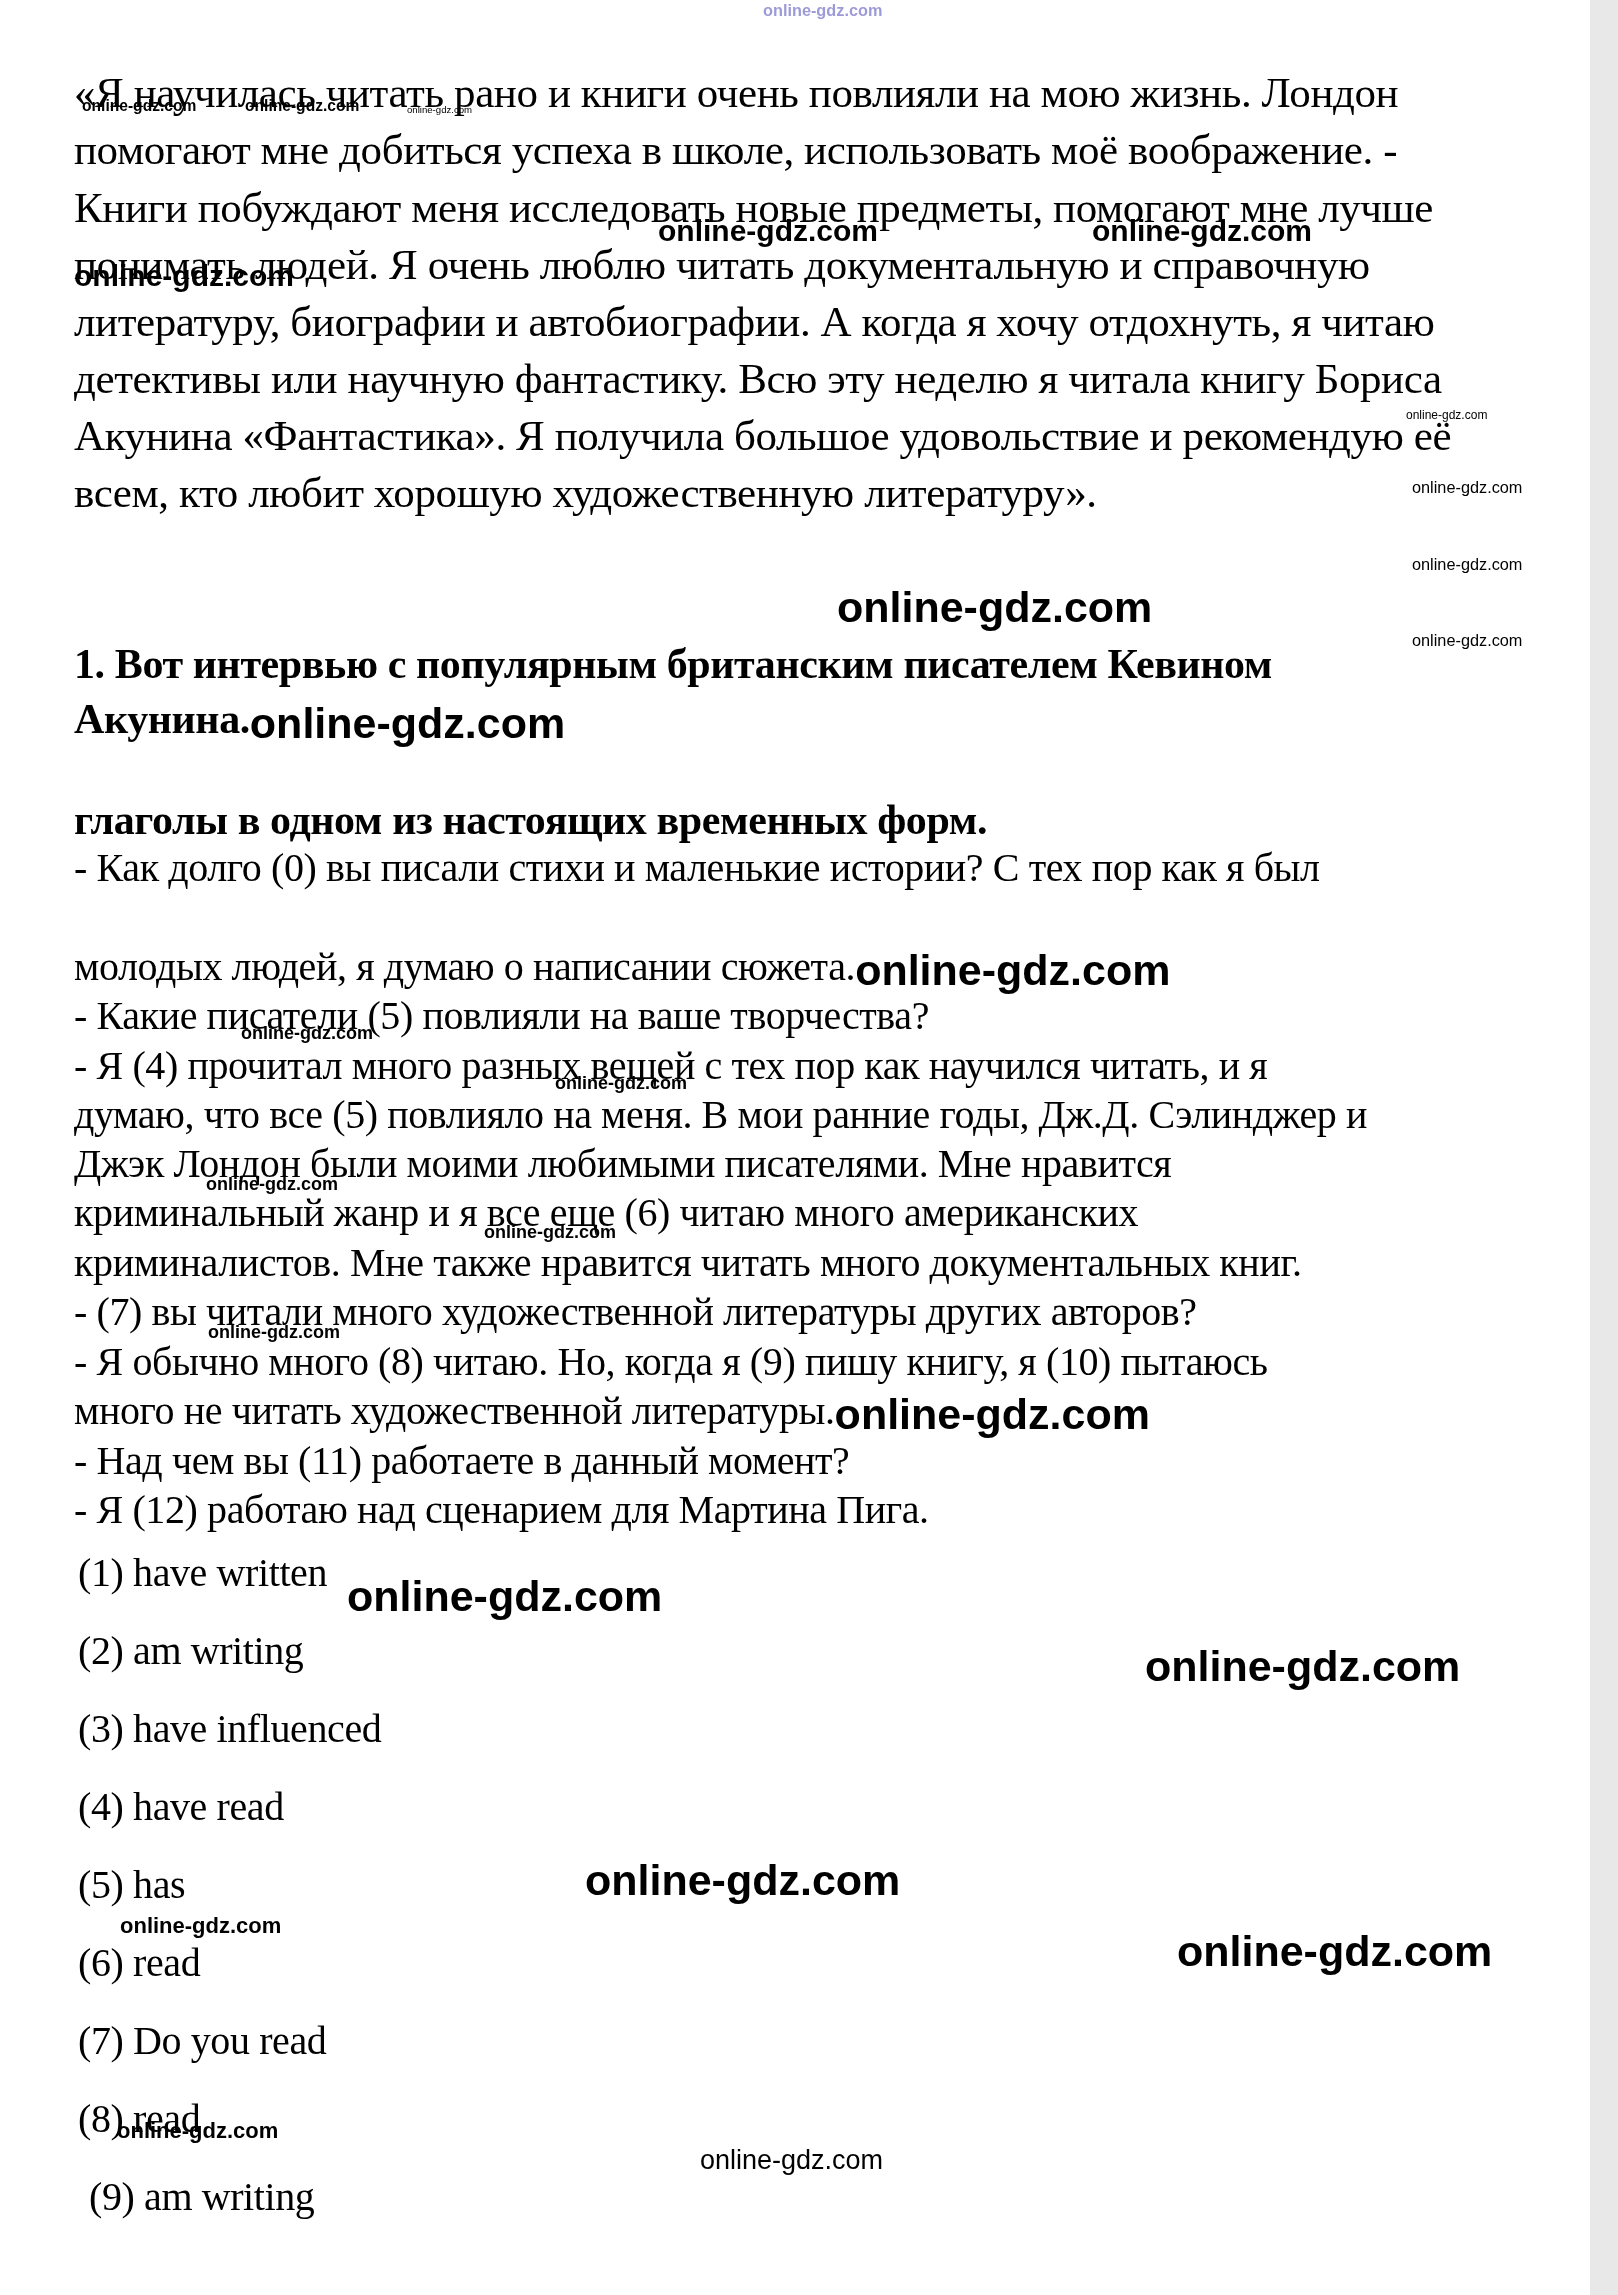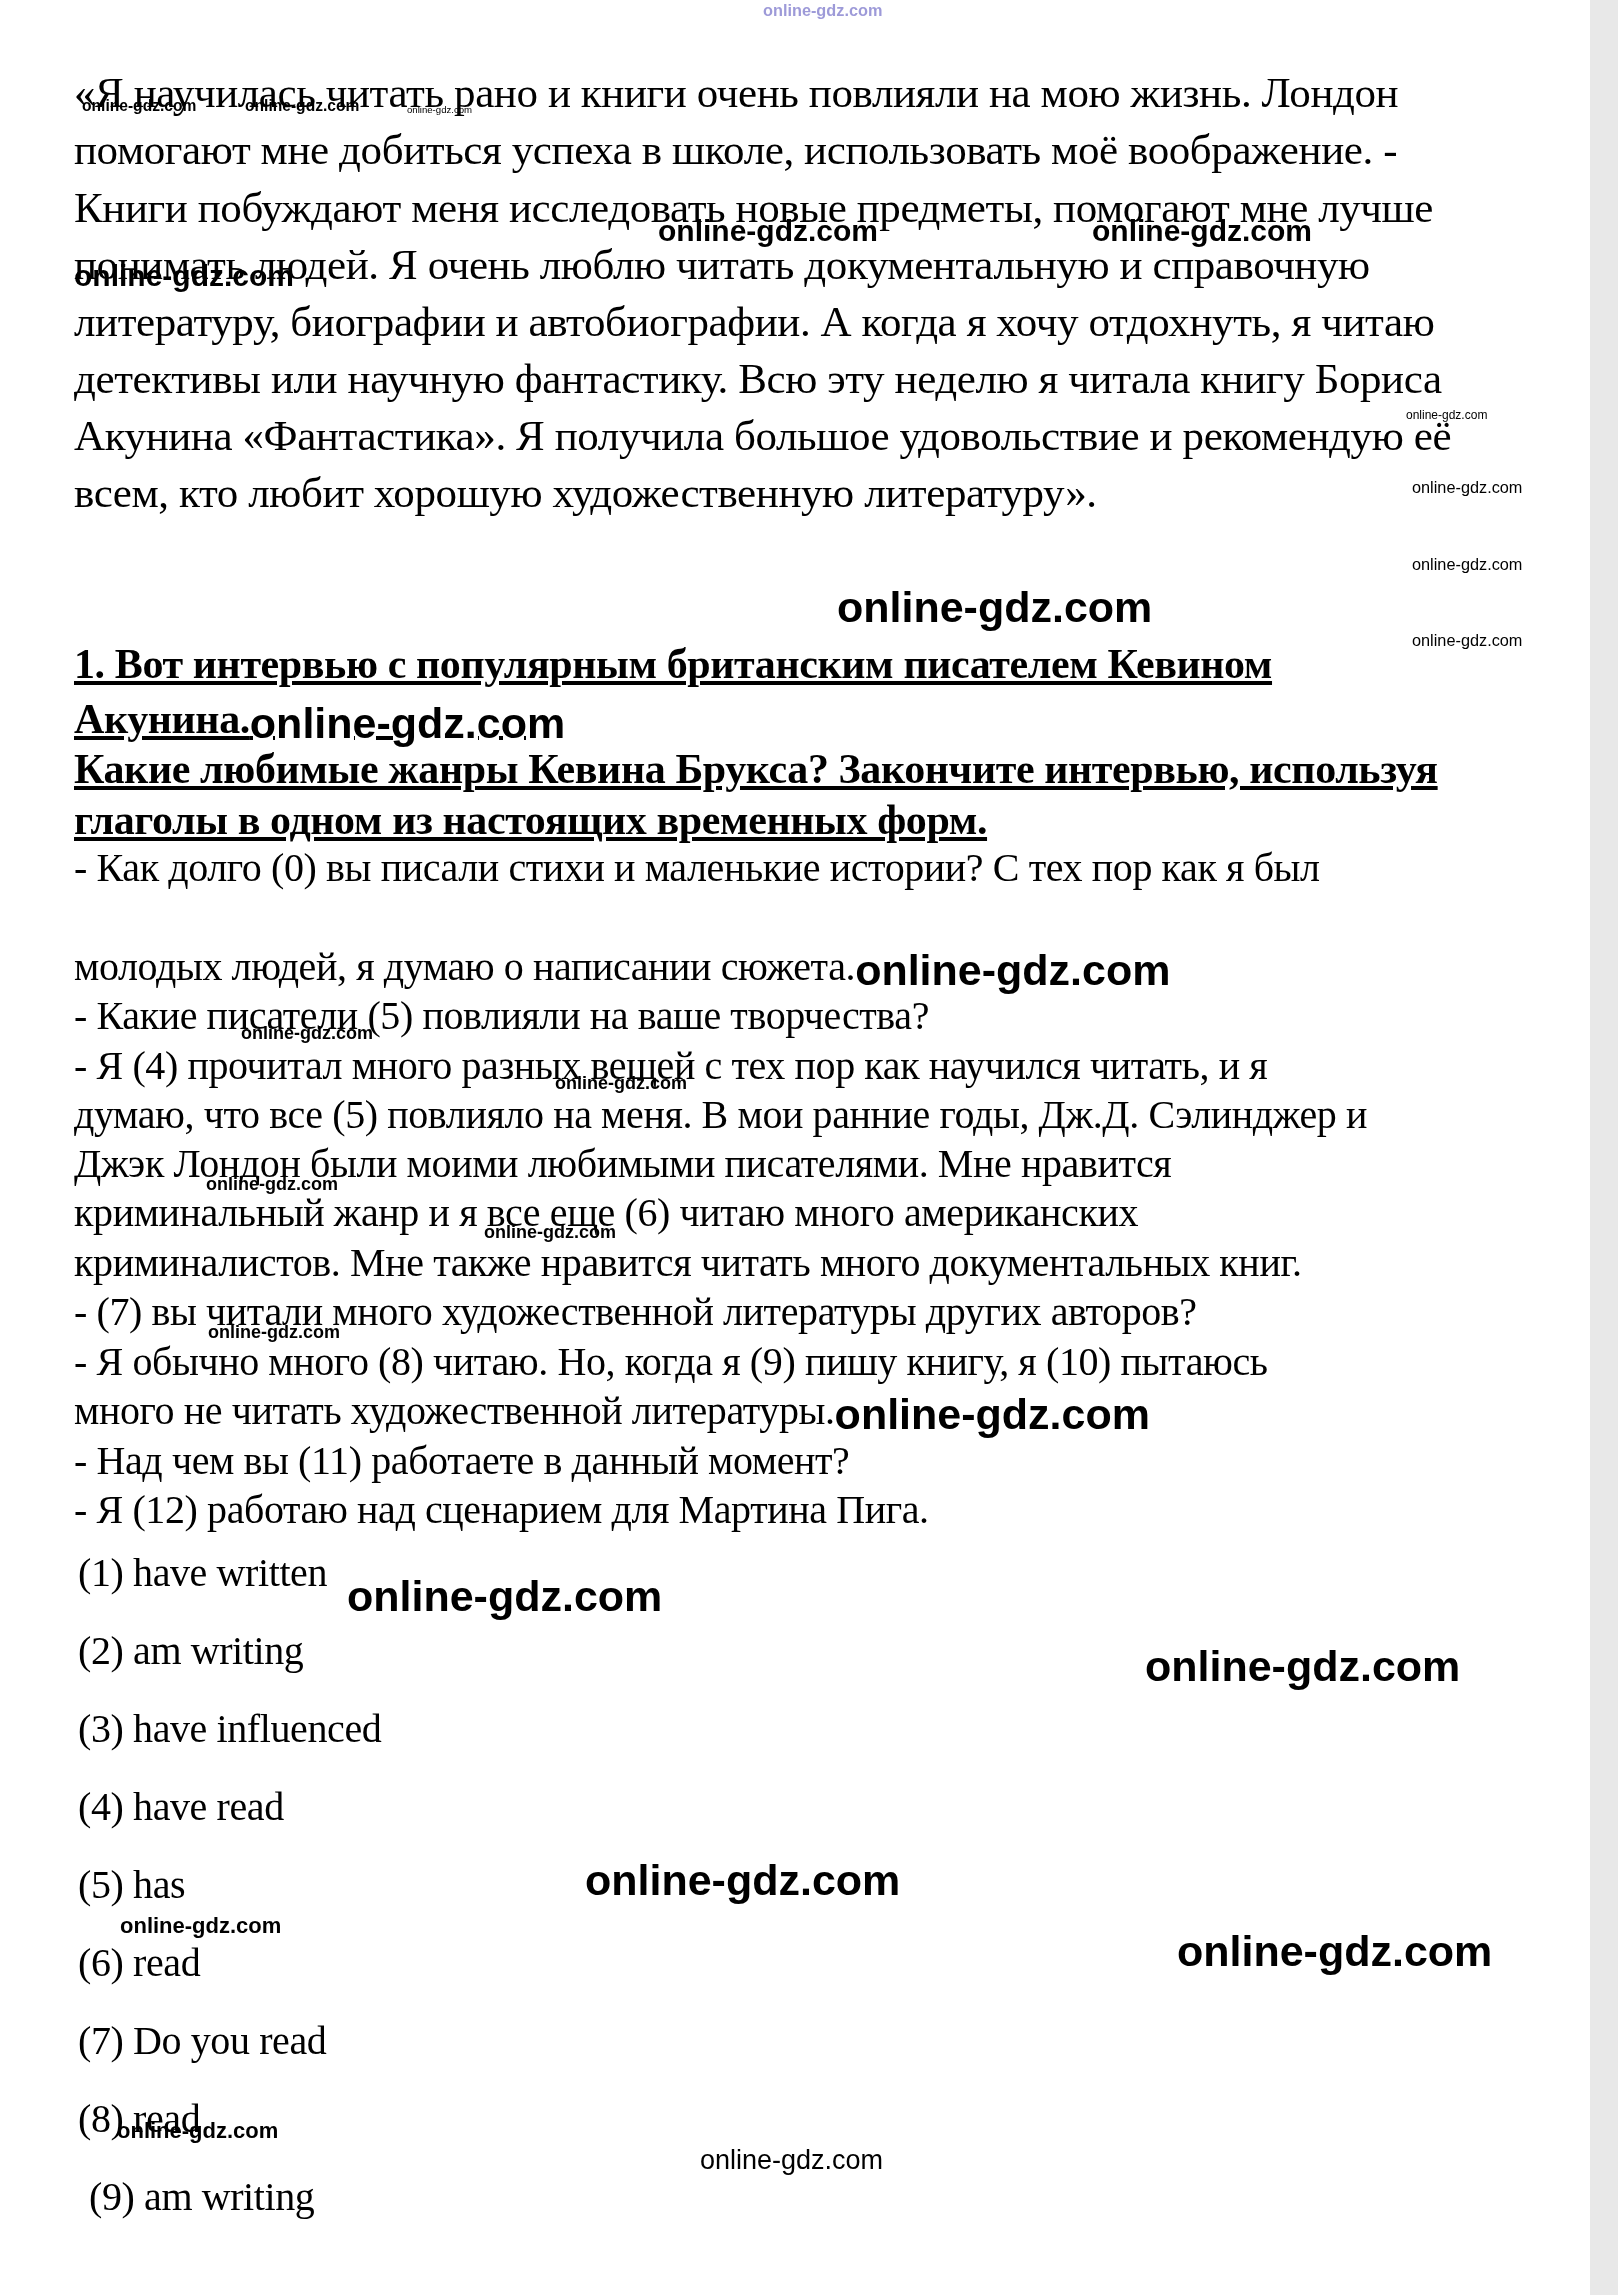--- a/index.html
+++ b/index.html
@@ -13,21 +13,21 @@
     color:#000;
   }
   .ln{
     position:absolute;
     left:74px;
     white-space:nowrap;
     line-height:1;
     letter-spacing:-0.4px;
   }
   .p1{font-size:43px;}
-  .task{font-size:42px;font-weight:bold;text-decoration:underline;}
+  .task{font-size:42px;font-weight:bold;}
   .int{font-size:40px;}
   .ans{font-size:40px;}
   .wm{
     position:absolute;
     font-family:"Liberation Sans","DejaVu Sans",sans-serif;
     font-weight:bold;
     color:#000;
     white-space:nowrap;
     line-height:1;
   }
@@ -71,21 +71,20 @@
   <div class="wm reg" style="left:1412px;top:479px;font-size:16.3px">online-gdz.com</div>
   <div class="wm reg" style="left:1412px;top:556px;font-size:16.3px">online-gdz.com</div>
   <div class="wm reg" style="left:1412px;top:632px;font-size:16.3px">online-gdz.com</div>
 
   <div class="wm" style="left:837px;top:586px;font-size:43px">online-gdz.com</div>
 
   <div class="ln task" style="top:643px">1. Вот интервью с популярным британским писателем Кевином</div>
   <div class="ln task" style="top:698px">
     <span>Акунина.</span><span class="wm-inline">online-gdz.com</span>
   </div>
-  <div class="ln task" style="top:748px">Какие любимые жанры Кевина Брукса? Закончите интервью, используя</div>
   <div class="ln task" style="top:799px">глаголы в одном из настоящих временных форм.</div>
 
   <div class="ln int" style="top:848px">- Как долго (0) вы писали стихи и маленькие истории? С тех пор как я был</div>
   <div class="ln int" style="top:947px">
     <span>молодых людей, я думаю о написании сюжета.</span><span class="wm-inline">online-gdz.com</span>
   </div>
   <div class="ln int" style="top:996px">- Какие писатели (5) повлияли на ваше творчества?</div>
   <div class="ln int" style="top:1046px">- Я (4) прочитал много разных вещей с тех пор как научился читать, и я</div>
   <div class="ln int" style="top:1095px">думаю, что все (5) повлияло на меня. В мои ранние годы, Дж.Д. Сэлинджер и</div>
   <div class="ln int" style="top:1144px">Джэк Лондон были моими любимыми писателями. Мне нравится</div>

